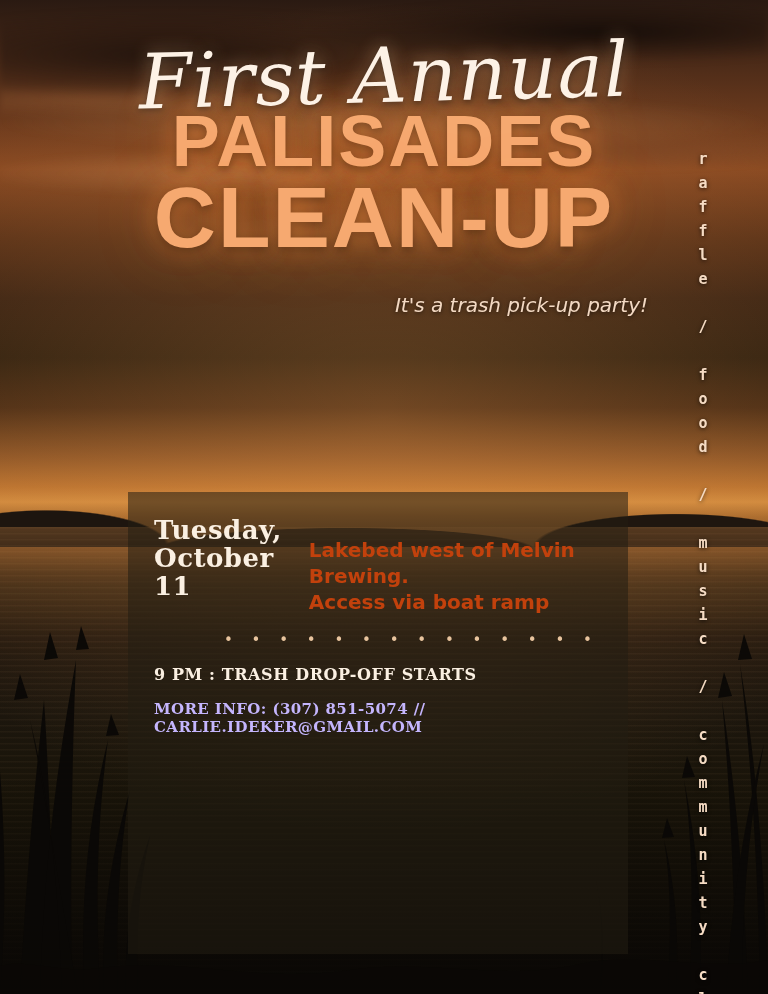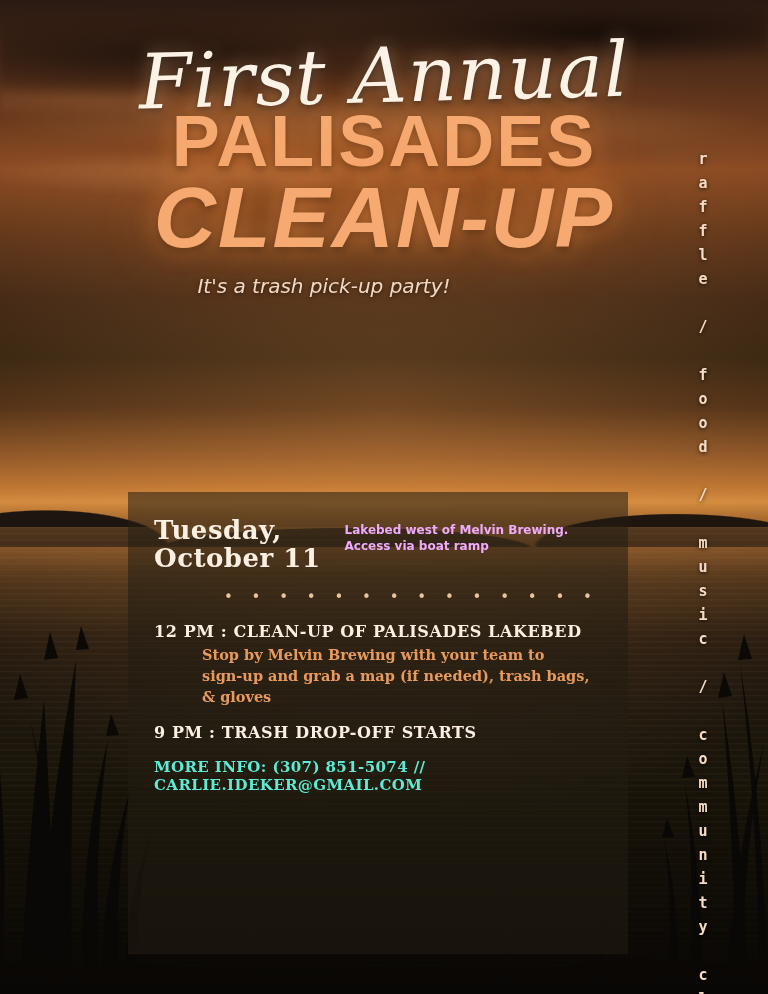--- a/index.html
+++ b/index.html
@@ -117,25 +117,25 @@
     font-weight: 700;
     color: #f6a970;
     letter-spacing: 2px;
     line-height: 0.92;
     text-shadow:
       0 0 24px rgba(255,150,70,0.55),
       0 0 60px rgba(255,140,60,0.35),
       0 3px 8px rgba(0,0,0,0.45);
   }
   .big1 { font-size: 72px; margin-top: -6px; }
-  .big2 { font-size: 86px; margin-top: 4px; font-style: italic; }
+  .big2 { font-size: 86px; margin-top: 4px; }
   .tagline {
-    margin-top: 17px;
+    margin-top: 36px;
     padding-right: 120px;
-    text-align: center;
+    text-align: right;
     font-family: "DejaVu Sans", sans-serif;
     font-size: 20px;
     color: #f3d9c3;
     font-style: italic;
     text-shadow: 0 1px 4px rgba(0,0,0,0.6);
   }
 
   
   .sidetext {
     position: absolute;
@@ -176,25 +176,25 @@
     font-weight: 700;
     font-size: 26px;
     line-height: 1.08;
     color: #fbf0e2;
     white-space: pre-line;
     letter-spacing: 0.5px;
   }
   .place {
     font-family: "DejaVu Sans", sans-serif;
     font-weight: 700;
-    font-size: 12px;
+    font-size: 20px;
     line-height: 1.3;
-    color: #f0abfc;
+    color: #c2410c;
     white-space: pre-line;
-    margin-top: 7px;
+    margin-top: 21px;
   }
   .dots {
     margin: 16px 0 16px 70px;
     font-family: "DejaVu Sans", sans-serif;
     font-size: 15px;
     letter-spacing: 7px;
     color: #e8c49e;
     white-space: nowrap;
     overflow: hidden;
   }
@@ -216,21 +216,21 @@
     line-height: 1.45;
     color: #e79a5c;
     white-space: pre-line;
   }
   .moreinfo {
     margin-top: 14px;
     font-family: "DejaVu Serif", serif;
     font-weight: 700;
     font-size: 15px;
     letter-spacing: 0.4px;
-    color: #5eead4;
+    color: #c4b5fd;
   }
 </style>
 </head>
 <body>
 
 <div class="poster">
 
   <div class="bg"></div>
   <div class="clouds"></div>
   <div class="hills"></div>
@@ -286,26 +286,20 @@
     <div class="panel-inner">
       <div class="row-top">
         <div class="date">Tuesday,
 October 11</div>
         <div class="place">Lakebed west of Melvin Brewing.
 Access via boat ramp</div>
       </div>
 
       <div class="dots">• • • • • • • • • • • • • • • • • • • • • • • • • •</div>
 
-      <div class="sched-item">
-        <div class="sched-head">12 PM : CLEAN-UP OF PALISADES LAKEBED</div>
-        <div class="sched-desc">Stop by Melvin Brewing with your team to
-sign-up and grab a map (if needed), trash bags,
-&amp; gloves</div>
-      </div>
 
       <div class="sched-item">
         <div class="sched-head">9 PM : TRASH DROP-OFF STARTS</div>
       </div>
 
 
       <div class="moreinfo">MORE INFO: (307) 851-5074 // CARLIE.IDEKER@GMAIL.COM</div>
     </div>
   </div>
 

